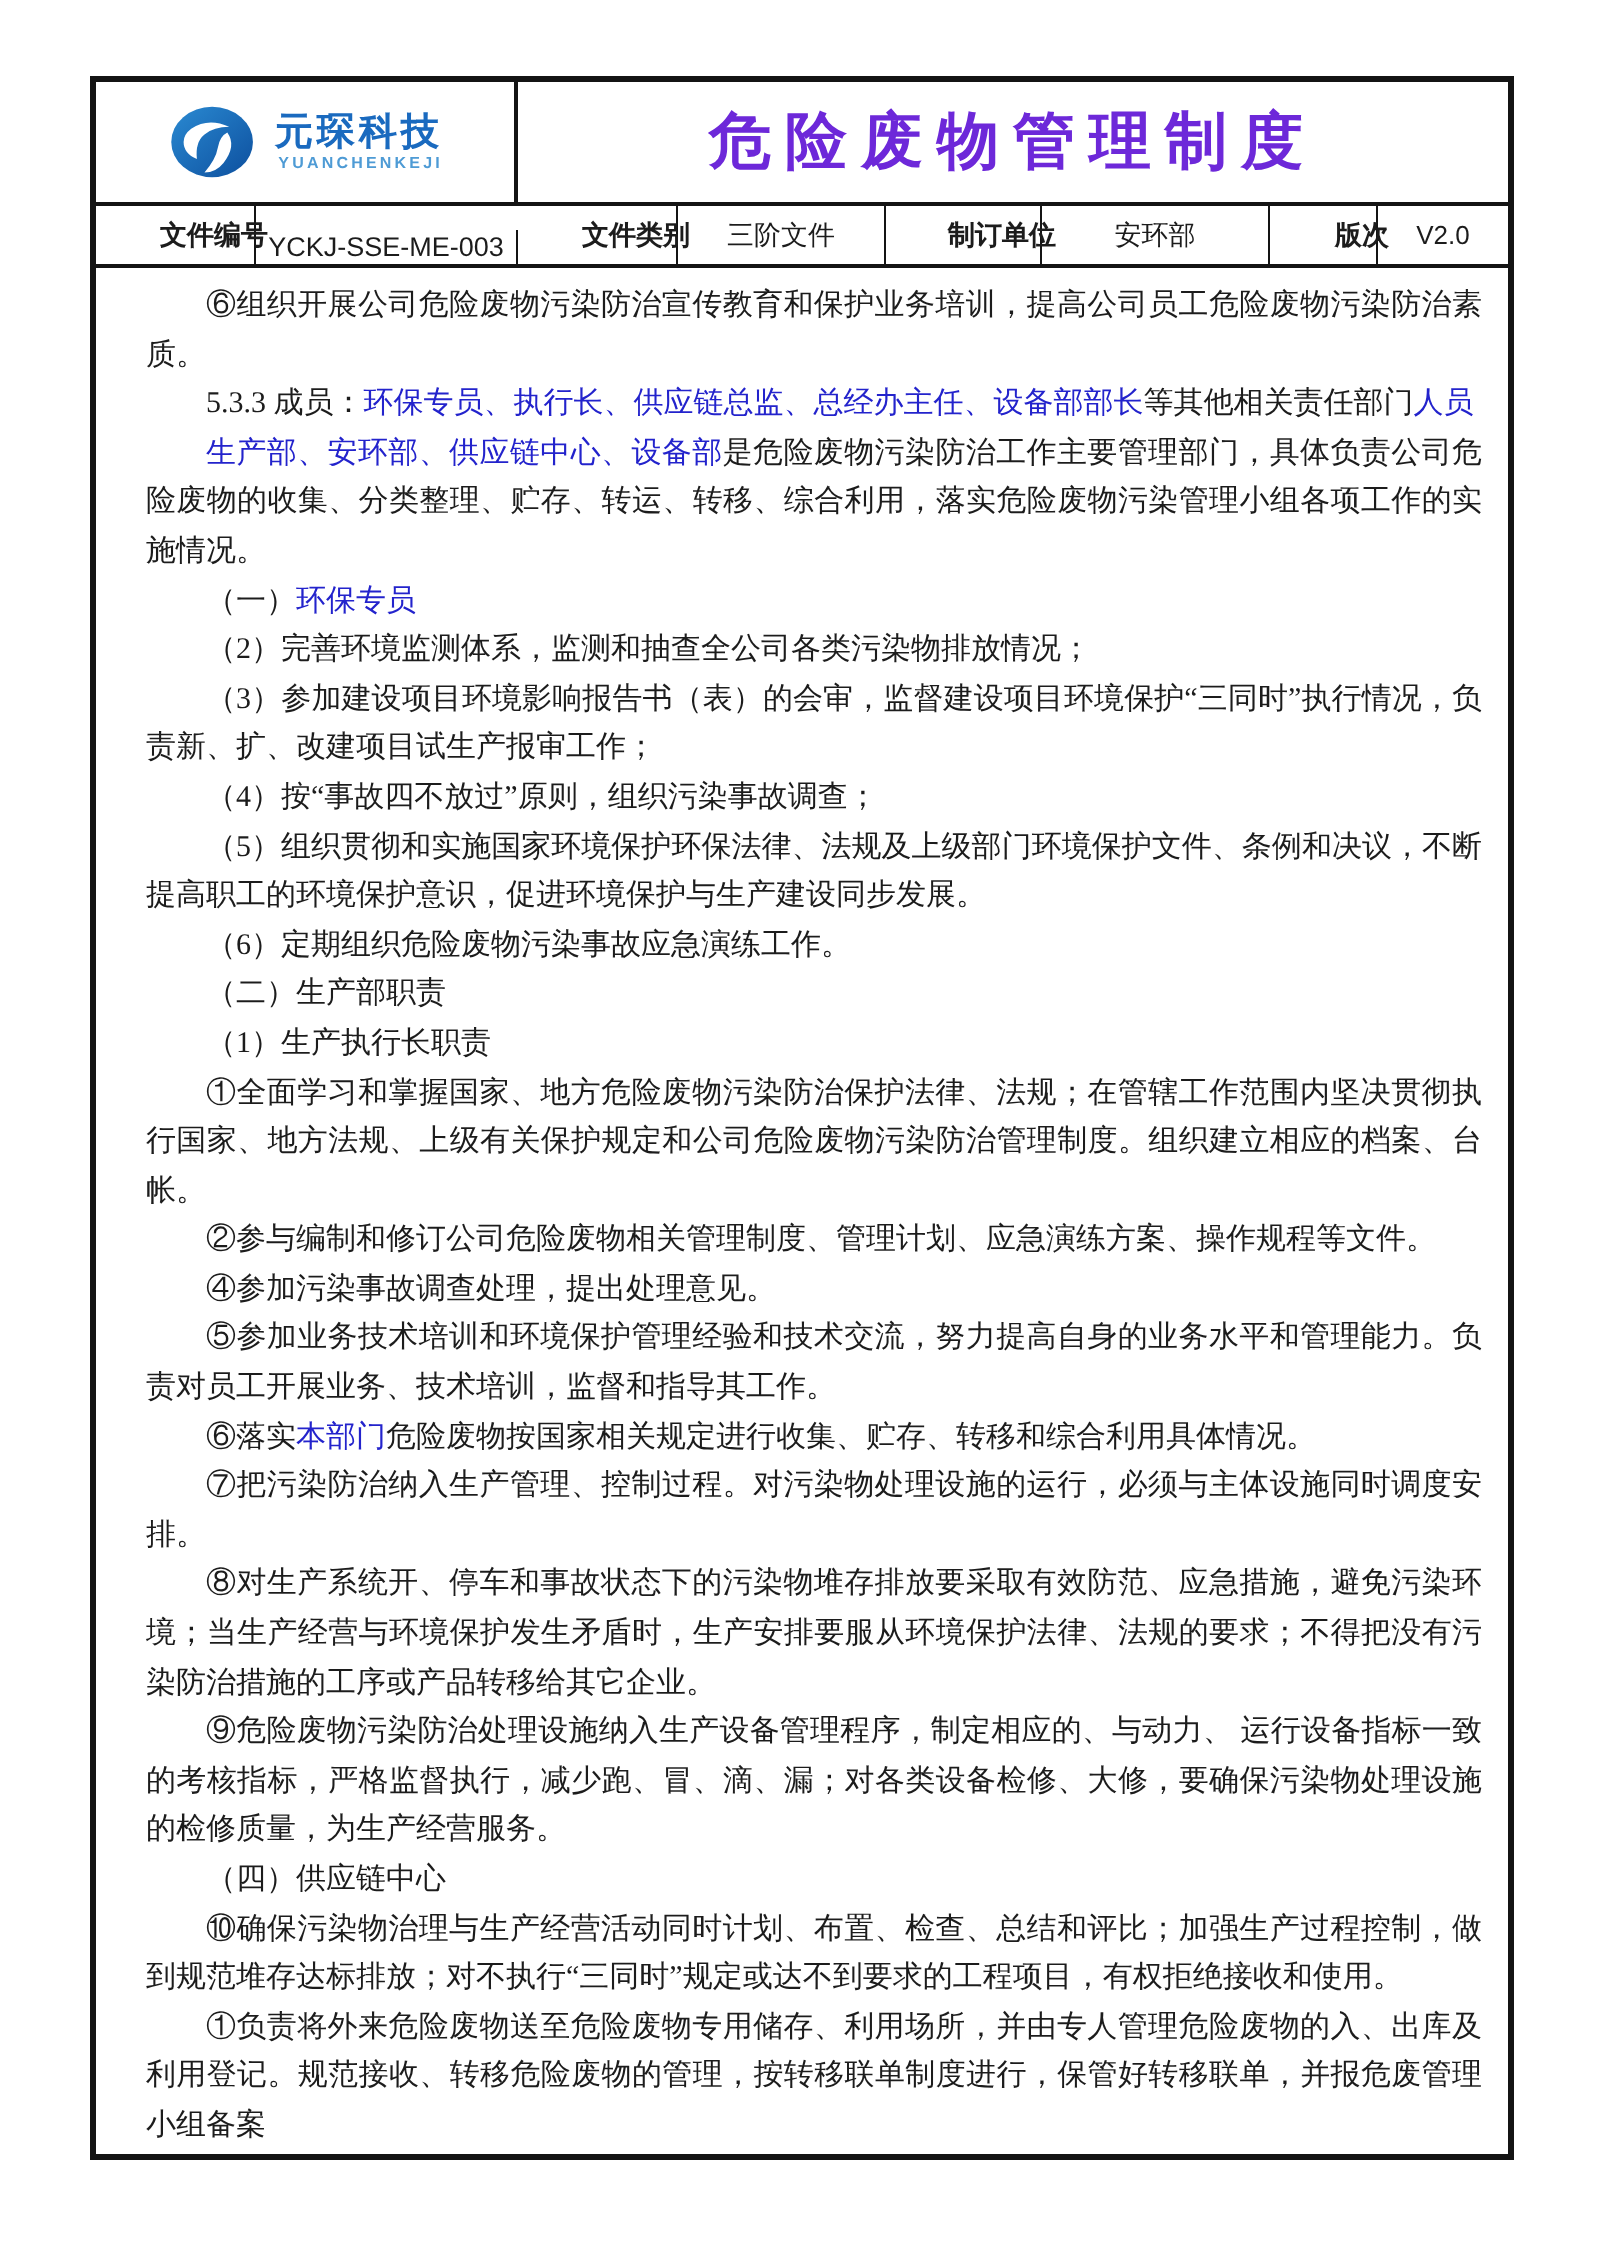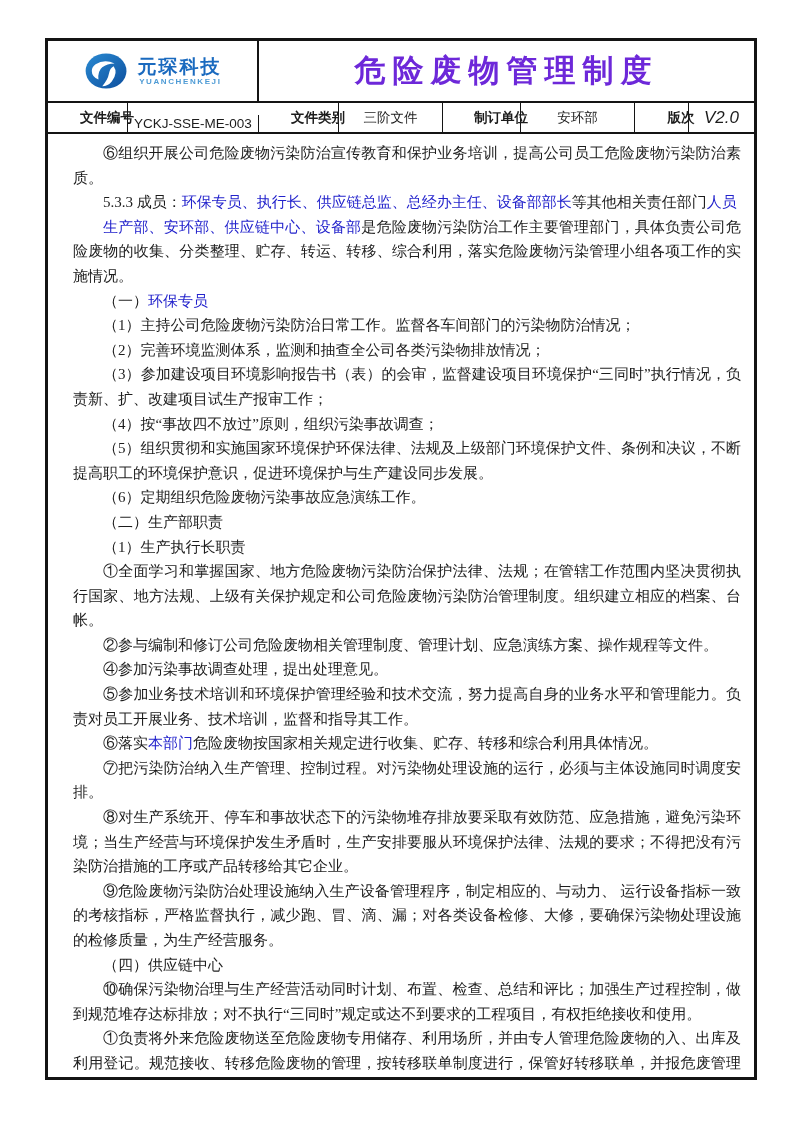--- a/index.html
+++ b/index.html
@@ -36,21 +36,21 @@
   .hdr-meta{display:flex;height:29px;border-bottom:2px solid #141414;font-size:13.5px;}
   .hdr-meta>div{
     display:flex;align-items:center;justify-content:center;
     border-right:1.5px solid #141414;box-sizing:border-box;white-space:nowrap;
   }
   .hdr-meta>div:last-child{border-right:none;}
   .m-lab{font-weight:bold;padding-left:39px;}
   .w1{width:80px;} .w2{width:131px;font-family:"Liberation Sans","DejaVu Sans",sans-serif;font-size:13.5px;margin-top:12px;}
   .w3{width:80px;} .w4{width:104px;}
   .w5{width:78px;} .w6{width:114px;}
-  .w7{width:54px;} .w8{flex:1;font-family:"Liberation Sans","DejaVu Sans",sans-serif;font-size:17px;font-style:italic;}
+  .w7{width:54px;} .w8{flex:1;font-family:"Liberation Sans","DejaVu Sans",sans-serif;font-size:13px;}
   
   .doc-body{
     padding:7px 13px 0 25px;
     font-size:15px;line-height:24.6px;text-align:justify;
     color:#1c1c1c;
   }
   .doc-body p{margin:0;text-indent:2em;}
   .seg-blue{color:var(--accent,#2222cc);font-family:Liberation Serif, serif;}
 </style>
 </head>
@@ -88,21 +88,20 @@
     <div class="w6">安环部</div>
     <div class="m-lab w7">版次</div>
     <div class="w8">V2.0</div>
   </div>
 
   <div class="doc-body" id="doc-body">
       <p><span>⑥组织开展公司危险废物污染防治宣传教育和保护业务培训，提高公司员工危险废物污染防治素质。</span></p>
       <p><span>5.3.3 成员：</span><span class="seg-blue">环保专员、执行长、供应链总监、总经办主任、设备部部长</span><span>等其他相关责任部门</span><span class="seg-blue">人员</span></p>
       <p><span class="seg-blue">生产部、安环部、供应链中心、设备部</span><span>是危险废物污染防治工作主要管理部门，具体负责公司危险废物的收集、分类整理、贮存、转运、转移、综合利用，落实危险废物污染管理小组各项工作的实施情况。</span></p>
       <p><span>（一）</span><span class="seg-blue">环保专员</span></p>
-      <p><span>（1）主持公司危险废物污染防治日常工作。监督各车间部门的污染物防治情况；</span></p>
       <p><span>（2）完善环境监测体系，监测和抽查全公司各类污染物排放情况；</span></p>
       <p><span>（3）参加建设项目环境影响报告书（表）的会审，监督建设项目环境保护“三同时”执行情况，负责新、扩、改建项目试生产报审工作；</span></p>
       <p><span>（4）按“事故四不放过”原则，组织污染事故调查；</span></p>
       <p><span>（5）组织贯彻和实施国家环境保护环保法律、法规及上级部门环境保护文件、条例和决议，不断提高职工的环境保护意识，促进环境保护与生产建设同步发展。</span></p>
       <p><span>（6）定期组织危险废物污染事故应急演练工作。</span></p>
       <p><span>（二）生产部职责</span></p>
       <p><span>（1）生产执行长职责</span></p>
       <p><span>①全面学习和掌握国家、地方危险废物污染防治保护法律、法规；在管辖工作范围内坚决贯彻执行国家、地方法规、上级有关保护规定和公司危险废物污染防治管理制度。组织建立相应的档案、台帐。</span></p>
       <p><span>②参与编制和修订公司危险废物相关管理制度、管理计划、应急演练方案、操作规程等文件。</span></p>
       <p><span>④参加污染事故调查处理，提出处理意见。</span></p>

